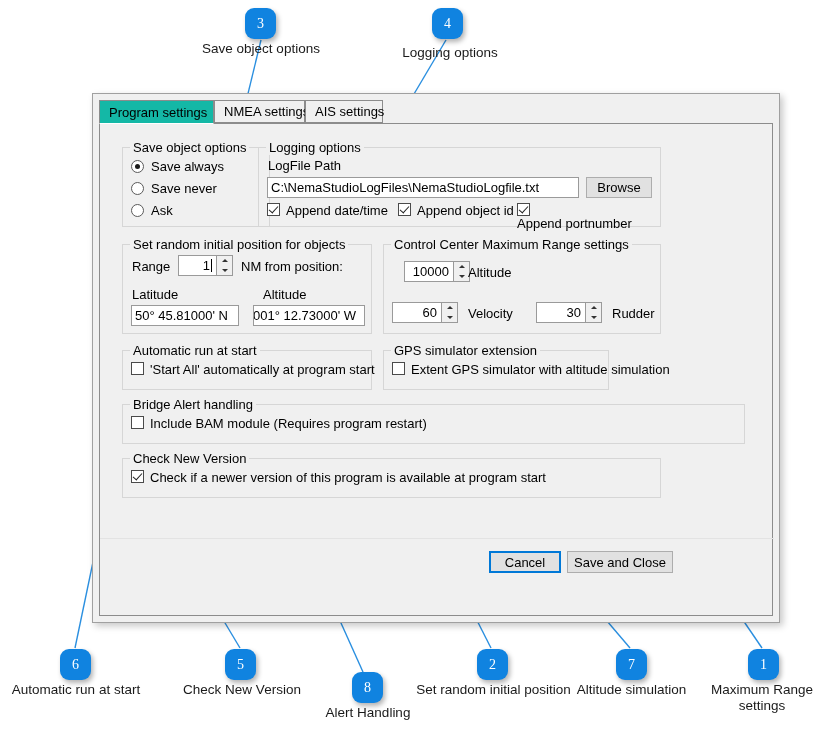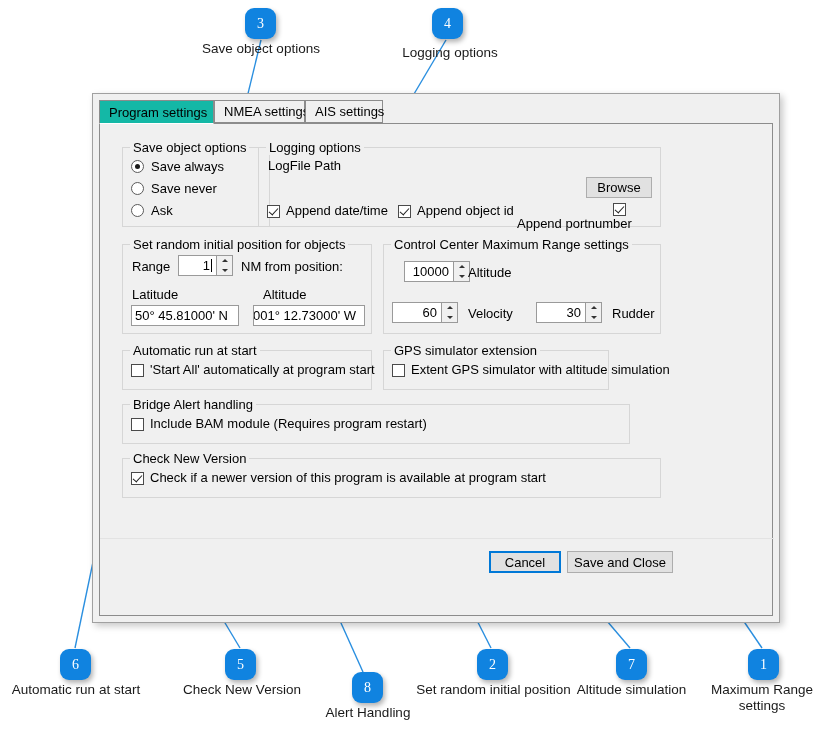--- a/index.html
+++ b/index.html
@@ -51,21 +51,21 @@
   .radio .dot{
     width:13px;height:13px;border-radius:50%;
     border:1px solid #5a5a5a;background:#fff;
     margin-right:7px;flex:0 0 auto;position:relative;box-sizing:border-box;
   }
   .radio.on .dot::after{
     content:"";position:absolute;left:3px;top:3px;width:5px;height:5px;
     border-radius:50%;background:#1a1a1a;
   }
   
-  .cb{position:absolute;display:flex;align-items:flex-end;white-space:nowrap;font-size:13px;}
+  .cb{position:absolute;display:flex;align-items:flex-start;white-space:nowrap;font-size:13px;}
   .cb .box{
     width:13px;height:13px;border:1px solid #4a4a4a;background:#fff;
     margin-right:6px;flex:0 0 auto;position:relative;box-sizing:border-box;
   }
   .cb.on .box::after{
     content:"";position:absolute;left:3px;top:0px;width:4px;height:8px;
     border:solid #222;border-width:0 1.6px 1.6px 0;transform:rotate(42deg);
   }
   
   .tinput{
@@ -165,20 +165,23 @@
       </label>
       <label class="radio" style="left:8px;top:55px;">
         <span class="dot"></span>
         <span>Ask</span>
       </label>
     </div>
 
     <div class="group" style="left:158px;top:23px;width:403px;height:80px;">
       <span class="glabel">Logging options</span>
       <span class="lbl" style="left:9px;top:10px;">LogFile Path</span>
+      <div class="tinput" style="left:8px;top:29px;width:312px;height:21px;">
+        <span>C:\NemaStudioLogFiles\NemaStudioLogfile.txt</span>
+      </div>
       <div class="btn" style="left:327px;top:29px;width:66px;height:21px;">
         <span>Browse</span>
       </div>
       <label class="cb on" style="left:8px;top:55px;">
         <span class="box"></span>
         <span>Append date/time</span>
       </label>
       <label class="cb on" style="left:139px;top:55px;">
         <span class="box"></span>
         <span>Append object id</span>
@@ -258,21 +261,21 @@
     </div>
 
     <div class="group" style="left:283px;top:226px;width:226px;height:40px;">
       <span class="glabel">GPS simulator extension</span>
       <label class="cb" style="left:8px;top:11px;">
         <span class="box"></span>
         <span>Extent GPS simulator with altitude simulation</span>
       </label>
     </div>
 
-    <div class="group" style="left:22px;top:280px;width:508px;height:40px;">
+    <div class="group" style="left:22px;top:280px;width:623px;height:40px;">
       <span class="glabel">Bridge Alert handling</span>
       <label class="cb" style="left:8px;top:11px;">
         <span class="box"></span>
         <span>Include BAM module (Requires program restart)</span>
       </label>
     </div>
 
     <div class="group" style="left:22px;top:334px;width:539px;height:40px;">
       <span class="glabel">Check New Version</span>
       <label class="cb on" style="left:8px;top:11px;">

